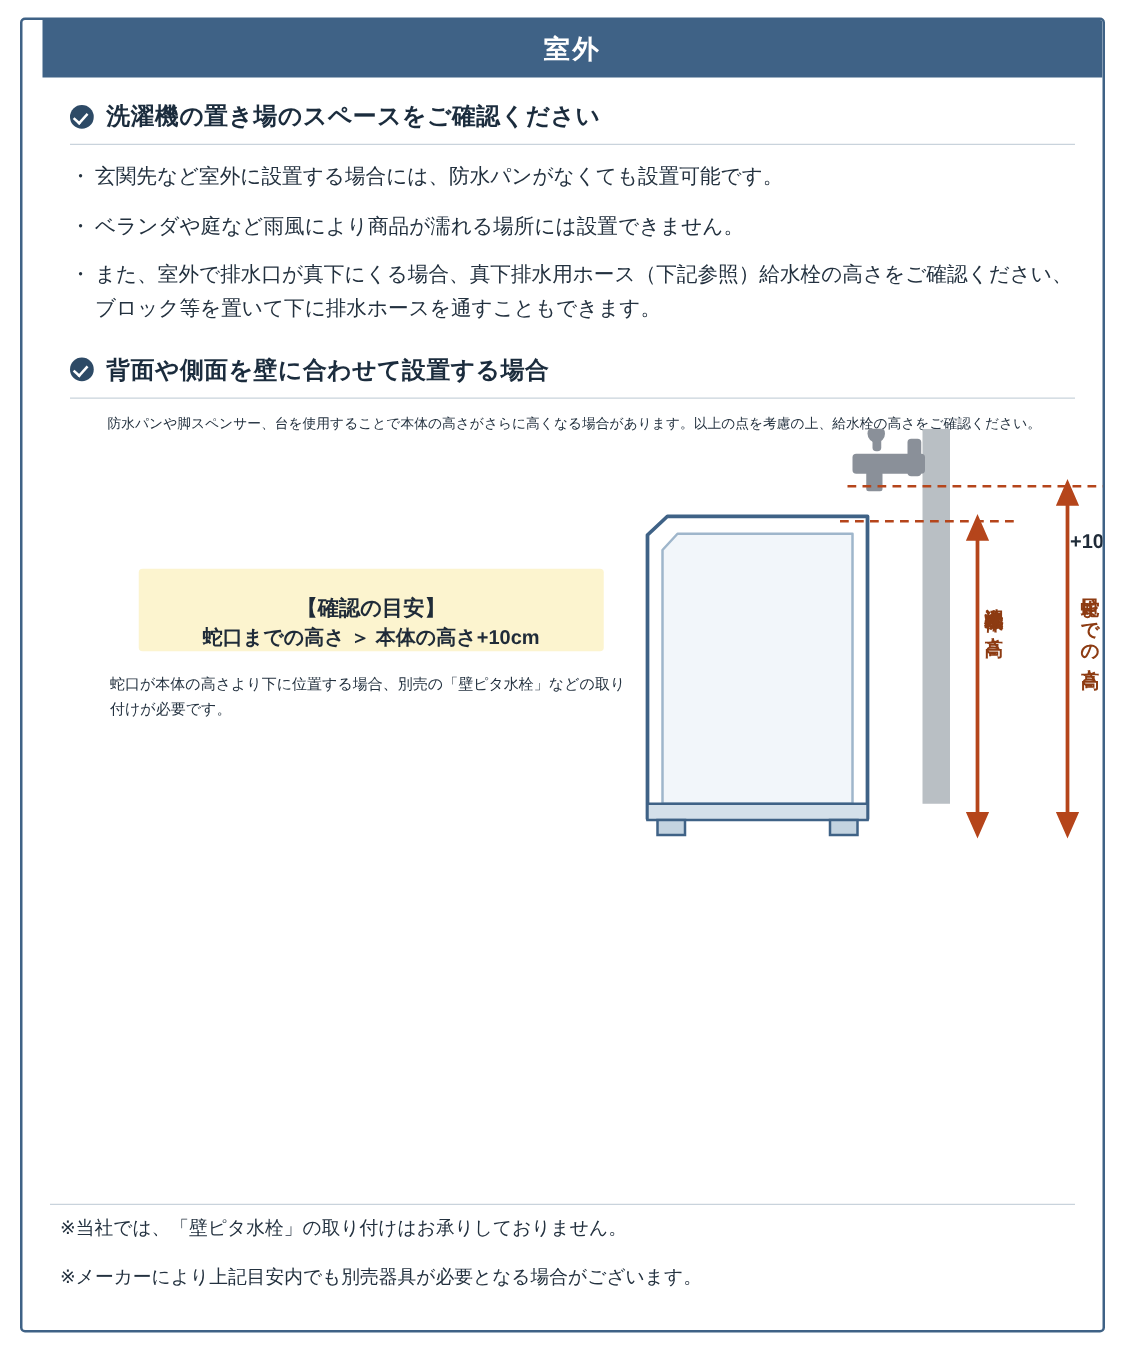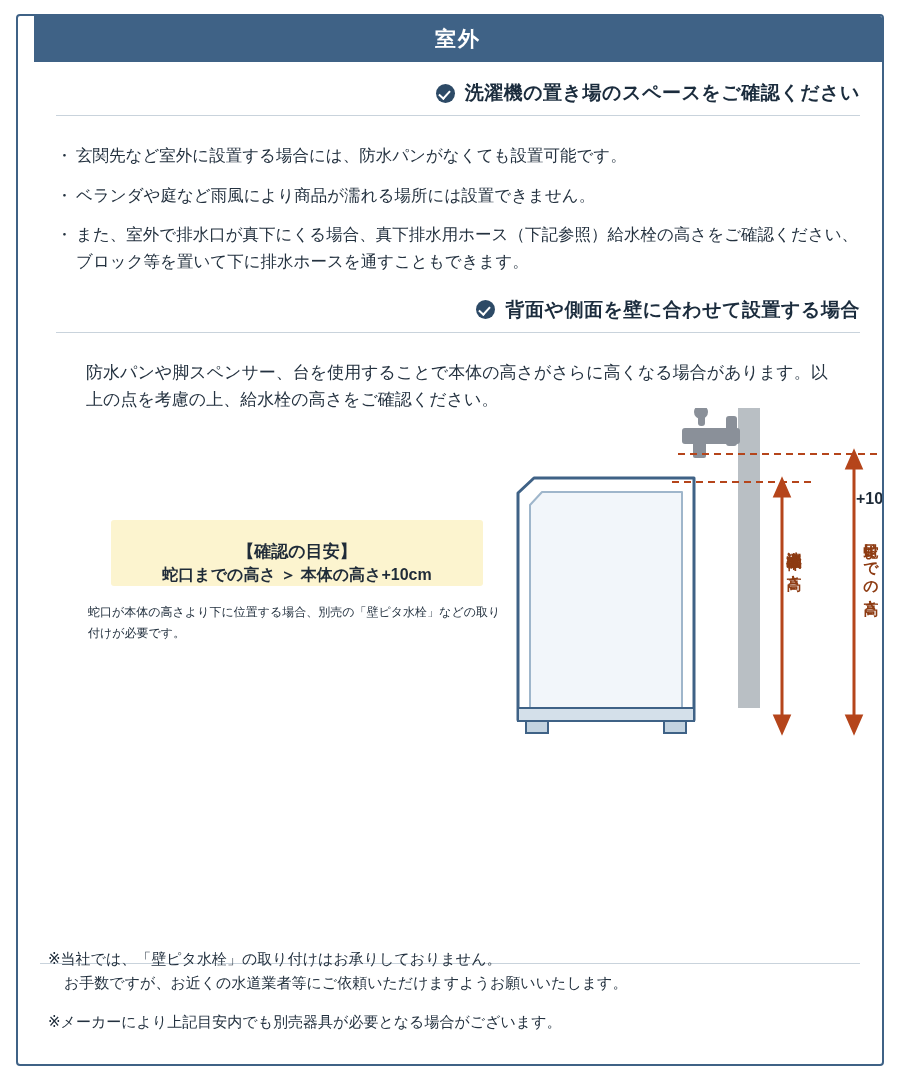--- a/index.html
+++ b/index.html
@@ -47,22 +47,21 @@
   .body {
     position: relative;
     padding: 18px 22px 0 22px;
   }
   .sec-head {
     display: flex;
     align-items: center;
     gap: 10px;
     padding-bottom: 9px;
     border-bottom: 1px solid #c9d3dc;
-    margin-bottom: 26px;
-    justify-content: flex-end;
+    margin-bottom: 12px;
   }
   .sec-head .title {
     font-size: 19px;
     font-weight: bold;
     color: #1b2c3d;
     letter-spacing: 0.5px;
   }
   .check-icon {
     width: 19px;
     height: 19px;
@@ -99,21 +98,21 @@
     content: "・";
     position: absolute;
     left: 0;
     top: 0;
     color: #23313f;
   }
   .sec2 {
     margin-top: 22px;
   }
   .para {
-    font-size: 17px;
+    font-size: 11px;
     line-height: 1.62;
     color: #23313f;
     margin: 0 16px 0 30px;
   }
   .diagram-area {
     position: relative;
     height: 340px;
     margin-top: 6px;
   }
   .note-box {
@@ -276,21 +275,20 @@
         <div class="v-label a">洗濯機本体の高さ</div>
         <div class="v-label b">蛇口までの高さ</div>
       </div>
     </div>
 
     <div class="divider-foot"></div>
 
     <div class="footnotes">
       <div class="footnote">
         <span>※当社では、「壁ピタ水栓」の取り付けはお承りしておりません。</span>
-        <span class="sub">お手数ですが、お近くの水道業者等にご依頼いただけますようお願いいたします。</span>
       </div>
       <div class="footnote">
         <span>※メーカーにより上記目安内でも別売器具が必要となる場合がございます。</span>
       </div>
     </div>
 
   </div>
 </div>
 
 </body></html>

